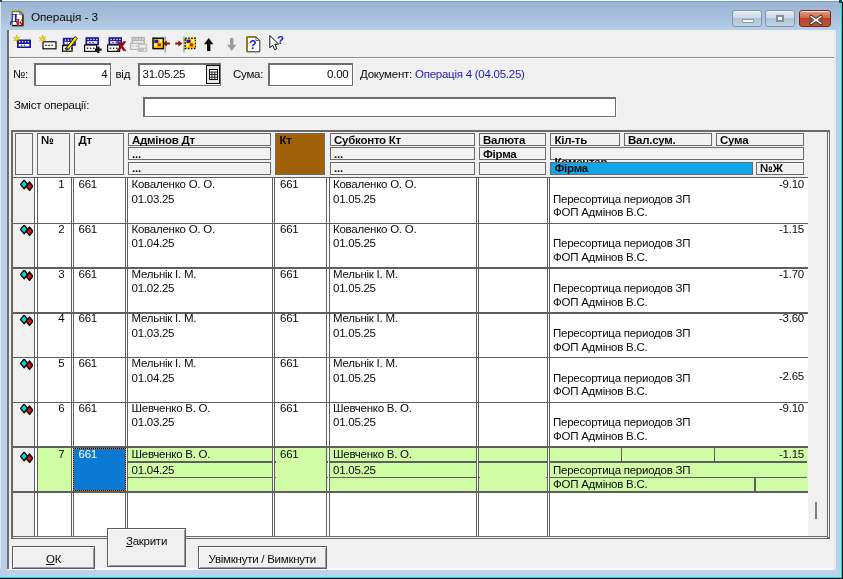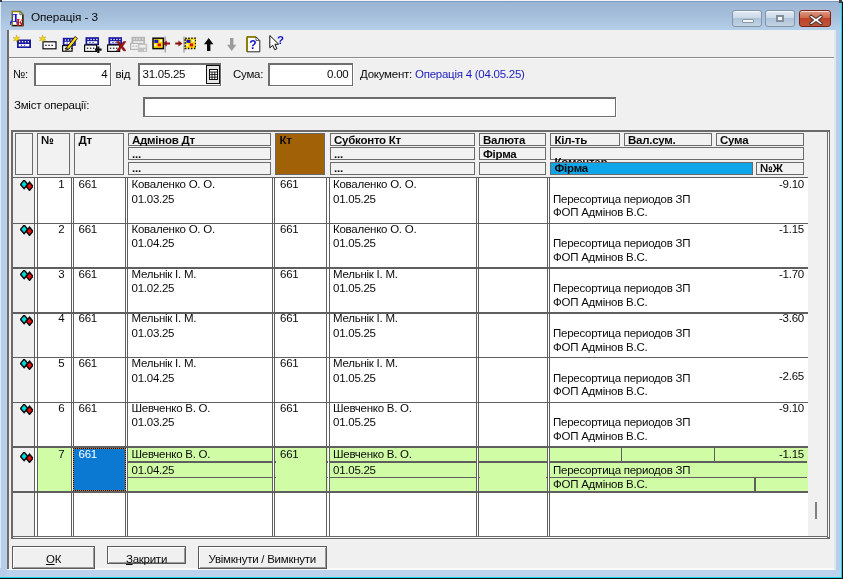--- a/index.html
+++ b/index.html
@@ -378,14 +378,14 @@
 <div style="position:absolute;left:131.5px;top:448px;white-space:nowrap;">Шевченко В. О.</div>
 <div style="position:absolute;left:131.5px;top:464.4px;white-space:nowrap;">01.04.25</div>
 <div style="position:absolute;left:280px;top:448px;white-space:nowrap;">661</div>
 <div style="position:absolute;left:333px;top:448px;white-space:nowrap;">Шевченко В. О.</div>
 <div style="position:absolute;left:333px;top:464.4px;white-space:nowrap;">01.05.25</div>
 <div style="position:absolute;right:39px;top:448px;white-space:nowrap;">-1.15</div>
 <div style="position:absolute;left:553px;top:464.4px;white-space:nowrap;">Пересортица периодов ЗП</div>
 <div style="position:absolute;left:553px;top:477.6px;white-space:nowrap;">ФОП Адмінов В.С.</div>
 <div style="position:absolute;left:814.5px;top:502px;width:2.6px;height:17px;background:#808080;"></div>
 <div style="position:absolute;left:12px;top:546px;width:83px;height:23px;background:#f0f0f0;border:1px solid #5a5a5a;box-shadow:inset 1px 1px 0 #ffffff,inset -1px -1px 0 #9a9a9a;text-align:center;line-height:24px;"><span style="text-decoration:underline">О</span>К</div>
-<div style="position:absolute;left:107px;top:546px;width:79px;height:18px;background:#f0f0f0;border:1px solid #5a5a5a;box-shadow:inset 1px 1px 0 #ffffff,inset -1px -1px 0 #9a9a9a;text-align:center;line-height:24px;"><span style="text-decoration:underline">З</span>акрити</div>
+<div style="position:absolute;left:107px;top:528px;width:79px;height:39px;background:#f0f0f0;border:1px solid #5a5a5a;box-shadow:inset 1px 1px 0 #ffffff,inset -1px -1px 0 #9a9a9a;text-align:center;line-height:24px;"><span style="text-decoration:underline">З</span>акрити</div>
 <div style="position:absolute;left:197.5px;top:546px;width:129.5px;height:23px;background:#f0f0f0;border:1px solid #5a5a5a;box-shadow:inset 1px 1px 0 #ffffff,inset -1px -1px 0 #9a9a9a;text-align:center;line-height:24px;">Увімкнути / Вимкнути</div>
 
 </body></html>

